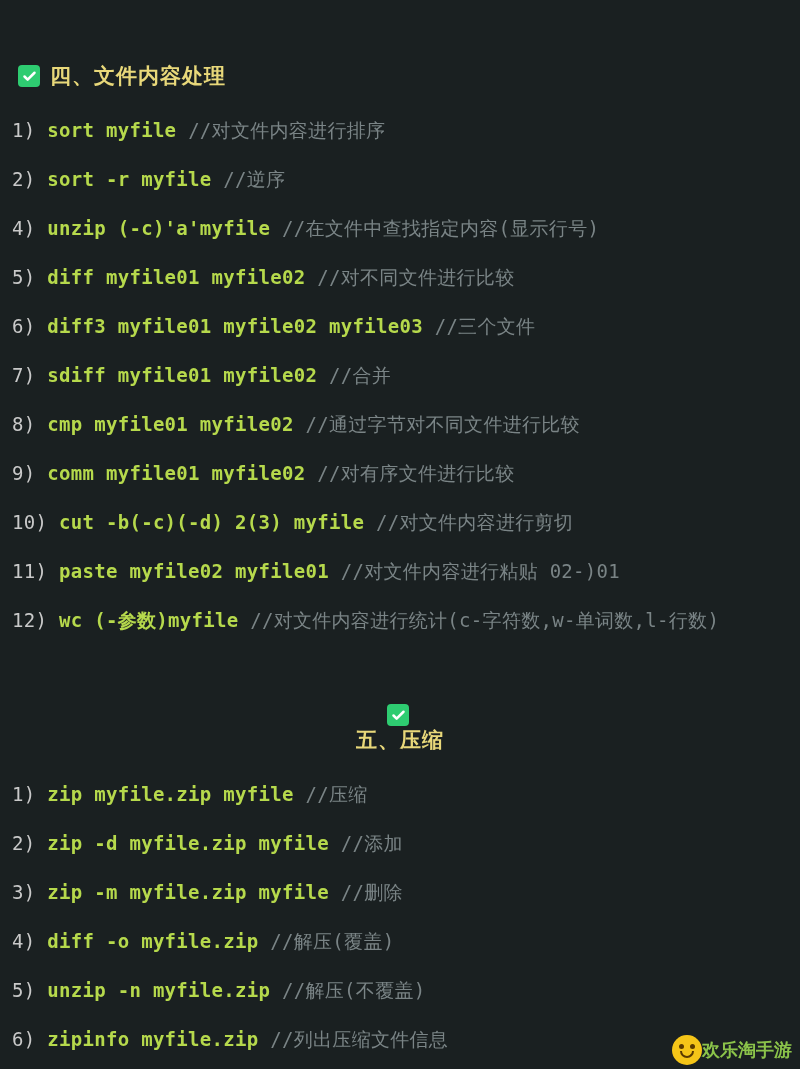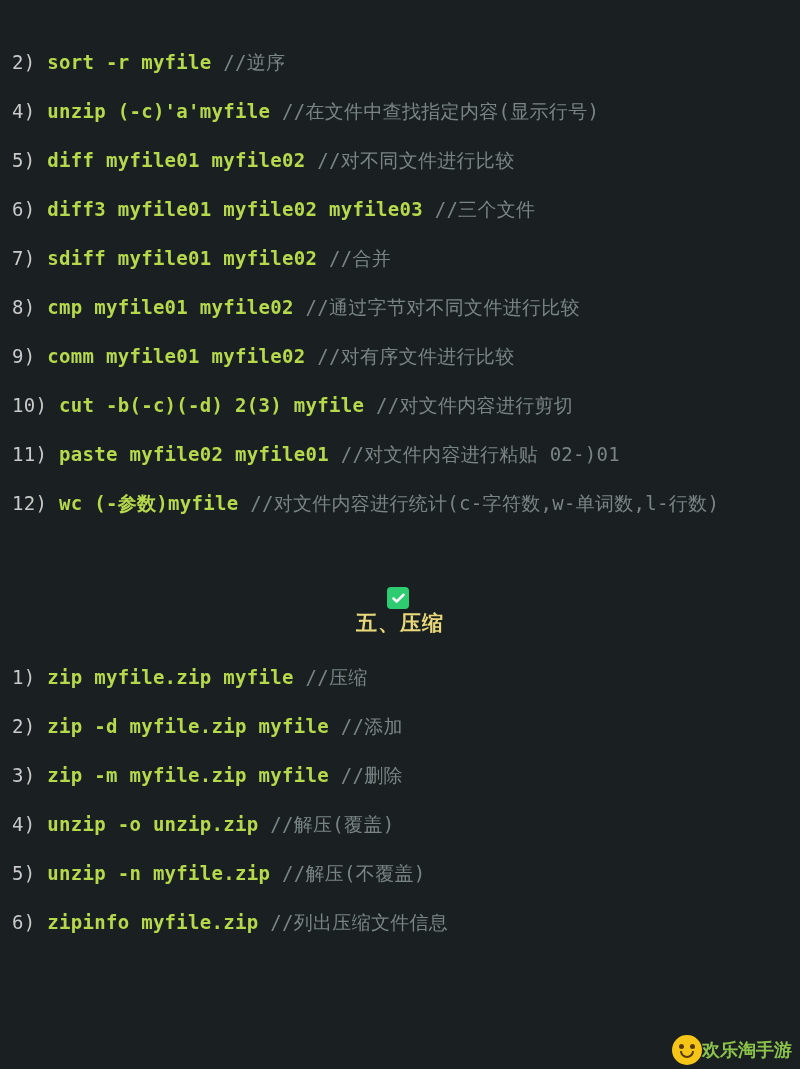--- a/index.html
+++ b/index.html
@@ -92,21 +92,30 @@
     font-size: 18px;
     font-weight: 700;
     font-family: sans-serif;
   }
 </style>
 </head>
 <body>
 
 <div class="content">
 
+  <div class="section-header">
+    <span class="check-icon">
+      <svg viewBox="0 0 24 24" fill="none" stroke="#fff" stroke-width="4" stroke-linecap="round" stroke-linejoin="round">
+          <polyline points="20 6 9 17 4 12"></polyline>
+        </svg>
+    </span>
+    <span class="section-title">四、文件内容处理</span>
+  </div>
 
+  <div class="line"><span class="num">1)</span> <span class="cmd">sort myfile</span> <span class="comment">//对文件内容进行排序</span></div>
   <div class="line"><span class="num">2)</span> <span class="cmd">sort -r myfile</span> <span class="comment">//逆序</span></div>
   <div class="line"><span class="num">4)</span> <span class="cmd">unzip (-c)'a'myfile</span> <span class="comment">//在文件中查找指定内容(显示行号)</span></div>
   <div class="line"><span class="num">5)</span> <span class="cmd">diff myfile01 myfile02</span> <span class="comment">//对不同文件进行比较</span></div>
   <div class="line"><span class="num">6)</span> <span class="cmd">diff3 myfile01 myfile02 myfile03</span> <span class="comment">//三个文件</span></div>
   <div class="line"><span class="num">7)</span> <span class="cmd">sdiff myfile01 myfile02</span> <span class="comment">//合并</span></div>
   <div class="line"><span class="num">8)</span> <span class="cmd">cmp myfile01 myfile02</span> <span class="comment">//通过字节对不同文件进行比较</span></div>
   <div class="line"><span class="num">9)</span> <span class="cmd">comm myfile01 myfile02</span> <span class="comment">//对有序文件进行比较</span></div>
   <div class="line"><span class="num">10)</span> <span class="cmd">cut -b(-c)(-d) 2(3) myfile</span> <span class="comment">//对文件内容进行剪切</span></div>
   <div class="line"><span class="num">11)</span> <span class="cmd">paste myfile02 myfile01</span> <span class="comment">//对文件内容进行粘贴 02-)01</span></div>
   <div class="line"><span class="num">12)</span> <span class="cmd">wc (-参数)myfile</span> <span class="comment">//对文件内容进行统计(c-字符数,w-单词数,l-行数)</span></div>
@@ -116,21 +125,21 @@
       <svg viewBox="0 0 24 24" fill="none" stroke="#fff" stroke-width="4" stroke-linecap="round" stroke-linejoin="round">
           <polyline points="20 6 9 17 4 12"></polyline>
         </svg>
     </span>
     <span class="section-title">五、压缩</span>
   </div>
 
   <div class="line"><span class="num">1)</span> <span class="cmd">zip myfile.zip myfile</span> <span class="comment">//压缩</span></div>
   <div class="line"><span class="num">2)</span> <span class="cmd">zip -d myfile.zip myfile</span> <span class="comment">//添加</span></div>
   <div class="line"><span class="num">3)</span> <span class="cmd">zip -m myfile.zip myfile</span> <span class="comment">//删除</span></div>
-  <div class="line"><span class="num">4)</span> <span class="cmd">unzip -o unzip.zip </span> <span class="comment">//解压(覆盖)</span></div>
+  <div class="line"><span class="num">4)</span> <span class="cmd">diff -o myfile.zip </span> <span class="comment">//解压(覆盖)</span></div>
   <div class="line"><span class="num">5)</span> <span class="cmd">unzip -n myfile.zip</span> <span class="comment">//解压(不覆盖)</span></div>
   <div class="line"><span class="num">6)</span> <span class="cmd">zipinfo myfile.zip</span> <span class="comment">//列出压缩文件信息</span></div>
 
 </div>
 
 <div class="watermark">
   <span class="wm-face">
       <span class="wm-mouth"></span>
     </span>
   <span class="wm-text">欢乐淘手游</span>

